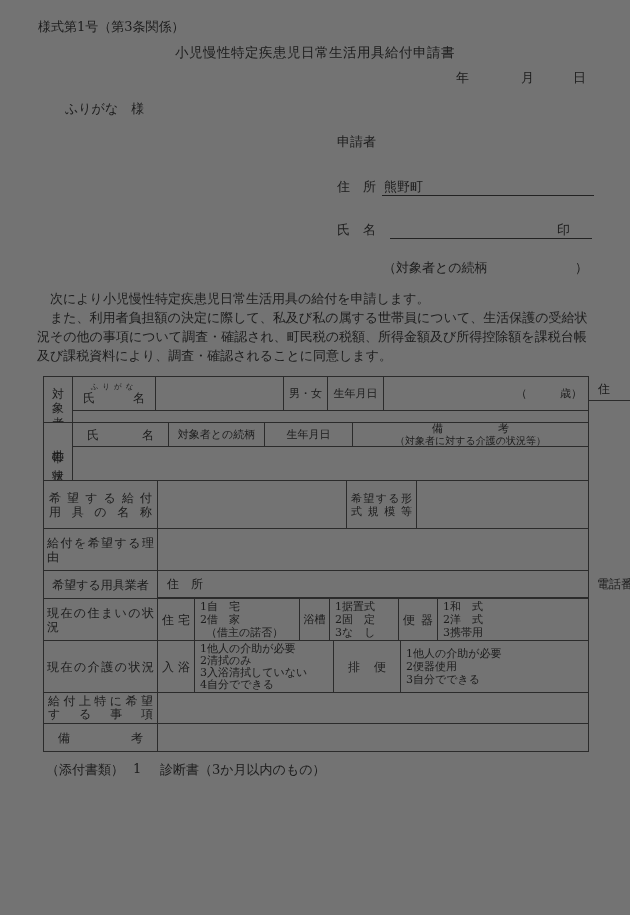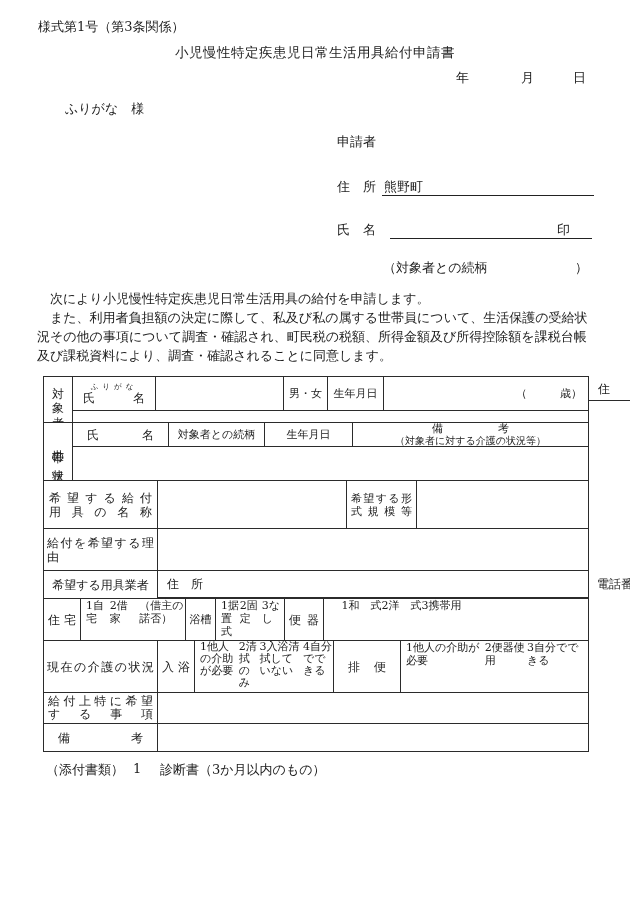--- a/index.html
+++ b/index.html
@@ -1,19 +1,19 @@
 <!DOCTYPE html>
 <html lang="ja"><head>
 <meta charset="utf-8">
 <style>
   * { margin:0; padding:0; box-sizing:border-box; }
   html,body { background:#e8e8e8; }
   body { width:630px; height:915px; overflow:hidden;
          font-family:"DejaVu Serif","Liberation Serif",serif; color:#1c1c1c; }
-  .page { position:relative; width:630px; height:915px; background:#ffffff; }
+  .page { position:relative; width:630px; height:915px; background:#737373; }
 
   
   .form-number { padding:18px 0 0 38px; font-size:13px; }
   .title { text-align:center; margin-top:8px; font-size:13.5px; letter-spacing:.5px; }
   .date-line { text-align:right; padding-right:44px; margin-top:7px; font-size:13px; }
   .addressee { margin:13px 0 0 65px; font-size:13px; }
   .applicant { margin:15px 0 0 337px; font-size:13px; }
   .hline { display:flex; align-items:flex-end; font-size:13px; }
   .addr-line { margin:27px 0 0 337px; }
   .name-line { margin:25px 4px 0 337px; }
@@ -33,21 +33,21 @@
   .col { display:flex; flex-direction:row; }
   .row { display:flex; border-bottom:1px solid #2b2b2b; }
   .row:last-child { border-bottom:none; }
   .c { border-right:1px solid #2b2b2b; display:flex; align-items:center;
        justify-content:center; overflow:hidden; }
   .c:last-child { border-right:none; }
   .vt { writing-mode:vertical-rl; text-orientation:upright; font-size:12px; }
   .jl { width:100%; text-align:justify; text-align-last:justify; }
   .stack { width:100%; }
   .small { font-size:11px; line-height:13px; }
-  .opts { flex-direction:row; align-items:flex-start; justify-content:center;
+  .opts { flex-direction:column; align-items:flex-start; justify-content:center;
           padding-left:5px; font-size:11px; line-height:13px; }
   .leftlab { justify-content:flex-start; padding-left:9px; }
   .furi { font-size:7.5px; letter-spacing:4px; text-align:center; line-height:9px; }
 
   
   .attach { margin:9px 0 0 46px; font-size:13px; }
   .aline { display:flex; margin-top:0; }
   .alabel { width:87px; }
   .ano { width:27px; }
 </style>
@@ -183,20 +183,23 @@
         <div class="row" style="height:27px">
           <div class="c leftlab" style="width:430px">住　所</div>
         </div>
         <div class="row" style="height:26px">
           <div class="c leftlab" style="width:430px">電話番号</div>
         </div>
       </div>
     </div>
 
     <div class="sec" style="height:42px">
+      <div class="c" style="width:114px">
+        <div class="jl" style="padding:0 3px">現在の住まいの状況</div>
+      </div>
       <div class="c" style="width:37px">
         <div class="jl" style="padding:0 4px">住宅</div>
       </div>
       <div class="c opts" style="width:105px">
         <div>1自　宅</div>
         <div>2借　家</div>
         <div style="padding-left:6px">（借主の諾否）</div>
       </div>
       <div class="c small" style="width:30px">浴槽</div>
       <div class="c opts" style="width:69px">

